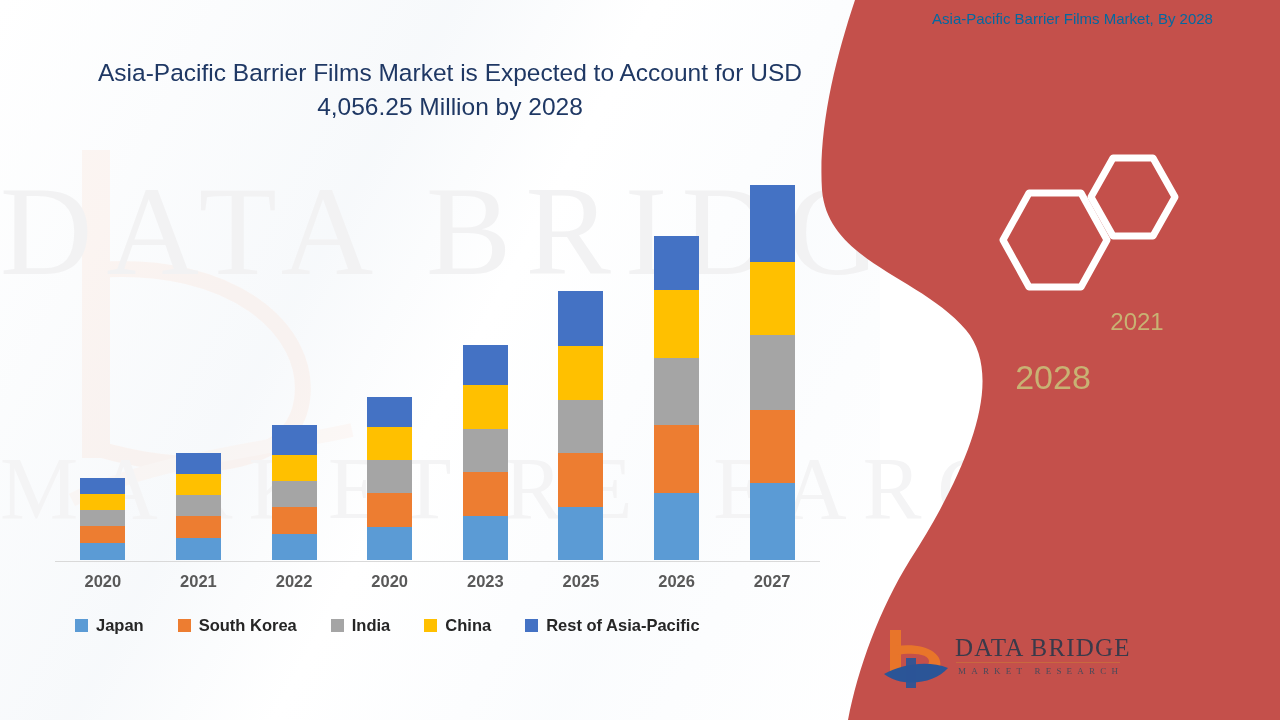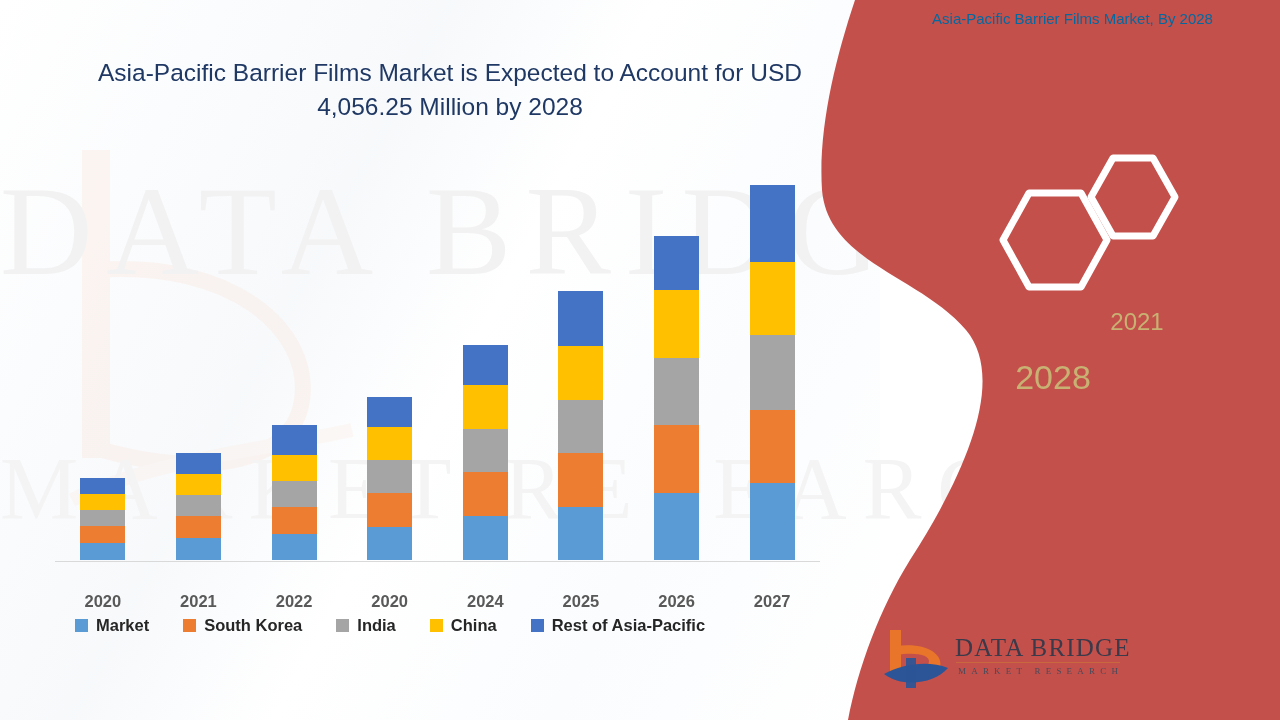--- a/index.html
+++ b/index.html
@@ -120,21 +120,21 @@
     width: 45px;
     display: flex;
     flex-direction: column-reverse;
   }
   .seg { width: 100%; }
 
   
   .xlabels {
     position: absolute;
     left: 55px;
-    top: 592px;
+    top: 572px;
     width: 765px;
     display: flex;
     align-items: flex-end;
   }
   .xlabel {
     flex: 1 1 0;
     text-align: center;
     font-size: 16.5px;
     font-weight: bold;
     color: #595959;
@@ -358,30 +358,30 @@
         </div>
       </div>
     <div class="axis-line"></div>
   </div>
 
   <div class="xlabels" id="xlabels-host">
       <div class="xlabel">2020</div>
       <div class="xlabel">2021</div>
       <div class="xlabel">2022</div>
       <div class="xlabel">2020</div>
-      <div class="xlabel">2024</div>
+      <div class="xlabel">2023</div>
       <div class="xlabel">2025</div>
       <div class="xlabel">2026</div>
       <div class="xlabel">2027</div>
     </div>
 
   <div class="legend" id="legend-host">
       <div class="legend-item">
         <span class="legend-swatch" style="background: rgb(91, 155, 213);"></span>
-        <span class="legend-label">Market</span>
+        <span class="legend-label">Japan</span>
       </div>
       <div class="legend-item">
         <span class="legend-swatch" style="background: rgb(237, 125, 49);"></span>
         <span class="legend-label">South Korea</span>
       </div>
       <div class="legend-item">
         <span class="legend-swatch" style="background: rgb(165, 165, 165);"></span>
         <span class="legend-label">India</span>
       </div>
       <div class="legend-item">

